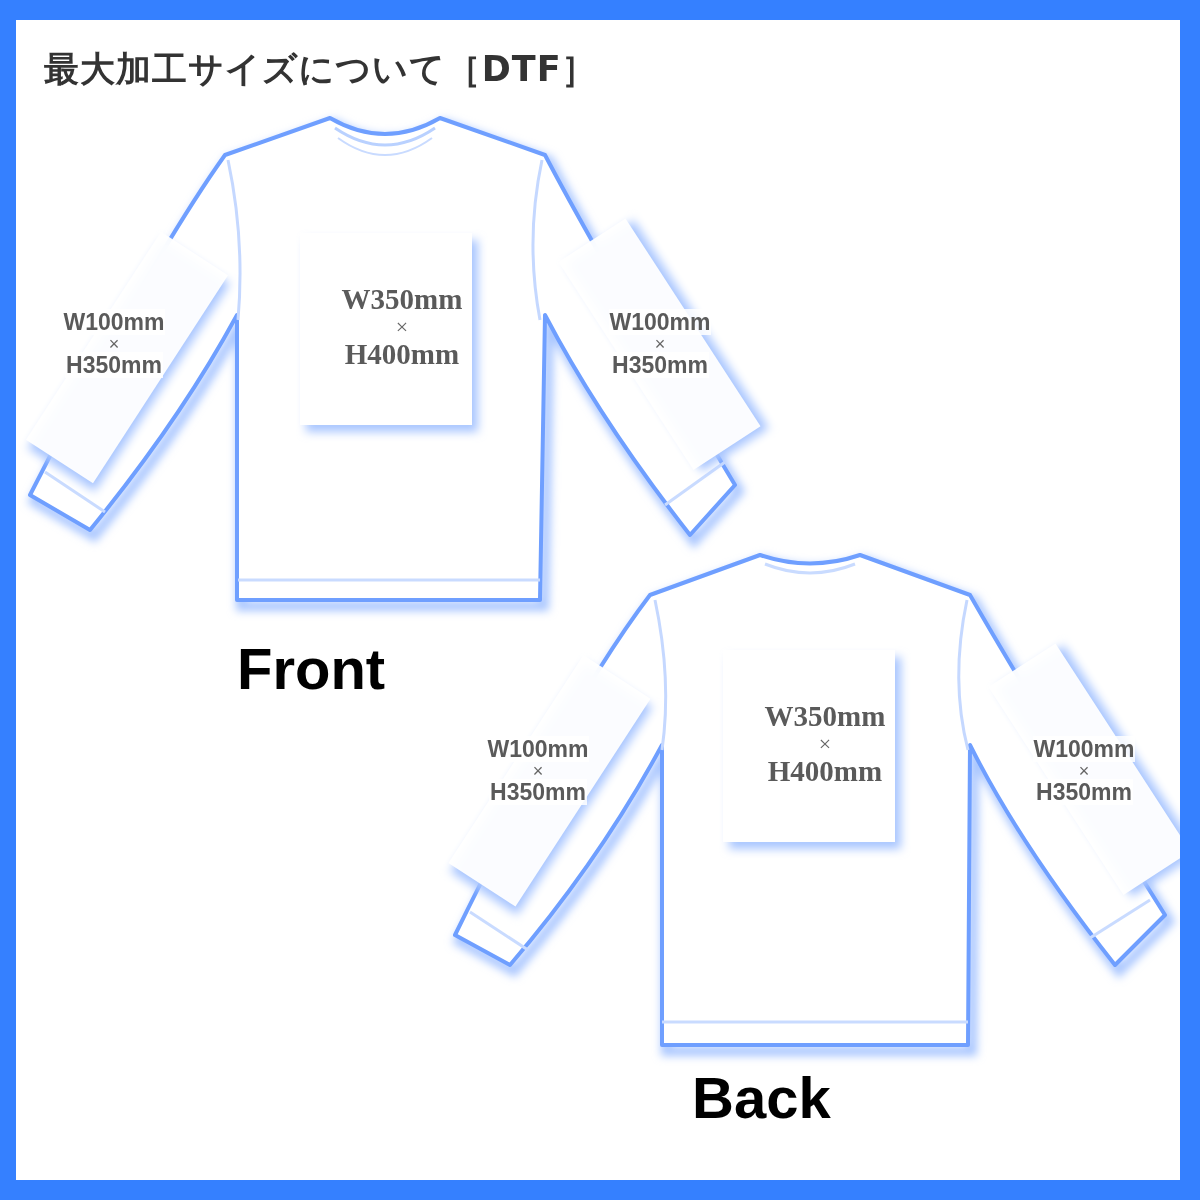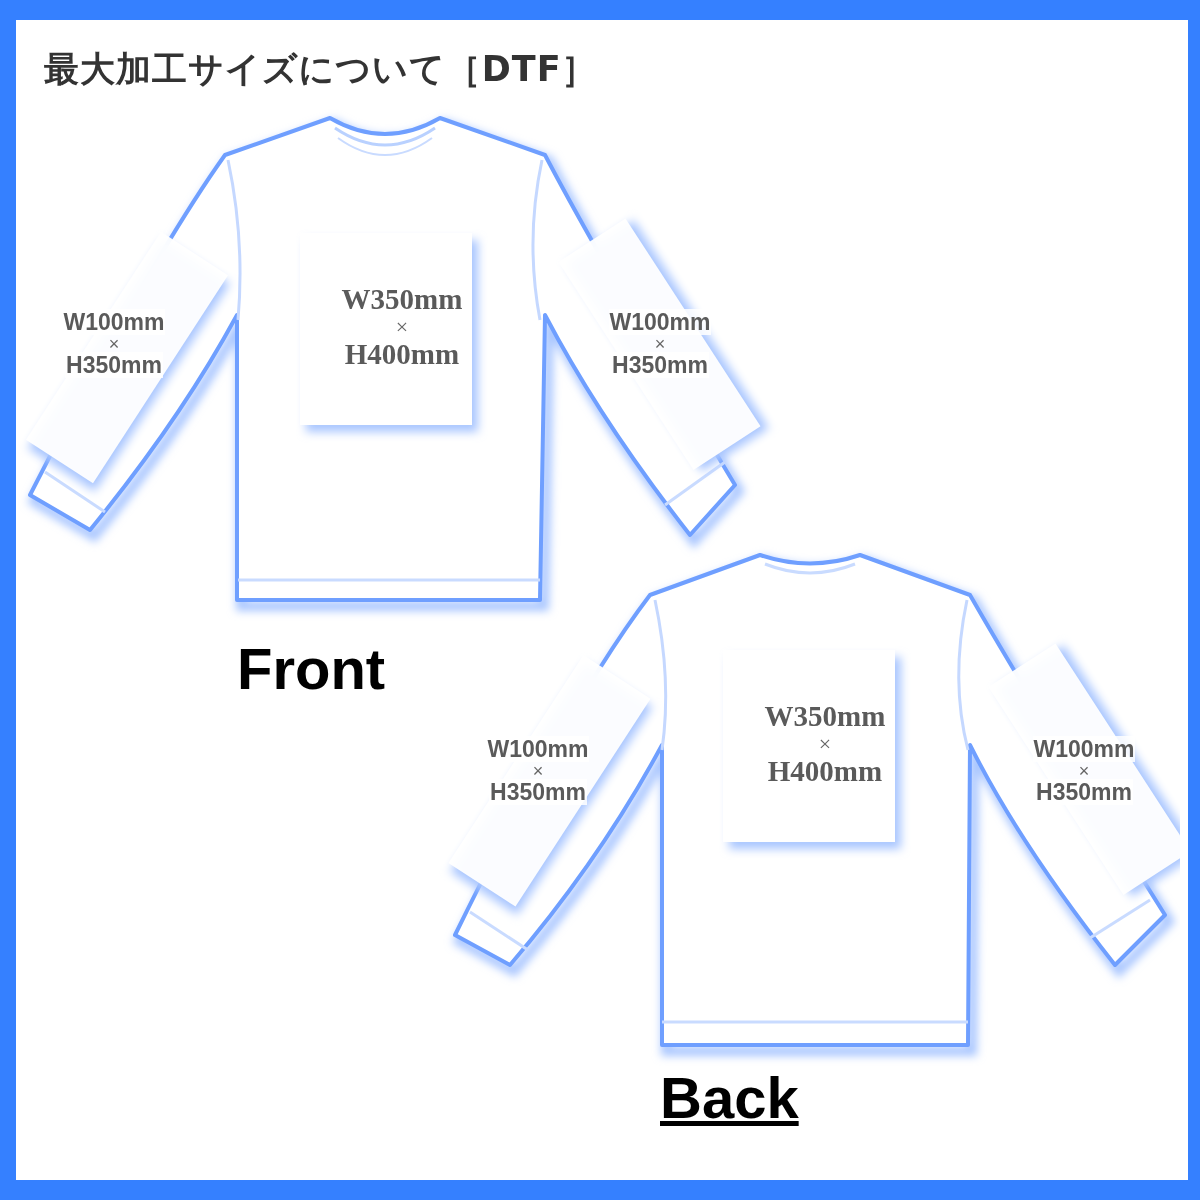--- a/index.html
+++ b/index.html
@@ -1,17 +1,17 @@
 <!DOCTYPE html>
 <html><head>
 <meta charset="utf-8">
 <style>
   html, body { margin: 0; padding: 0; }
   body { width: 1200px; height: 1200px; overflow: hidden; background: #3580ff; font-family: "DejaVu Sans", sans-serif; }
-  .frame { position: absolute; left: 16px; top: 20px; width: 1164px; height: 1160px; background: #ffffff; overflow: hidden; padding-left: 8px; }
+  .frame { position: absolute; left: 16px; top: 20px; width: 1164px; height: 1160px; background: #ffffff; overflow: hidden; }
   .title { position: absolute; left: 28px; top: 26px; font-size: 35px; font-weight: bold; color: #333333; letter-spacing: 1px; white-space: nowrap; }
   svg.art { position: absolute; left: 0; top: 0; }
   .lbl { position: absolute; text-align: center; color: #5a5a5a; font-family: "Liberation Sans", sans-serif; font-weight: bold; line-height: 1; }
   .lbl .x { display: block; font-weight: normal; color: #666; }
   .big { font-size: 29px; font-family: Liberation Serif, serif; }
   .big .x { font-size: 22px; line-height: 26px; }
   .small { font-size: 23px; text-align: center; }
   .small .x { font-size: 18px; line-height: 20px; }
   .lbl span.t { background: rgba(255,255,255,0.85); padding: 0 1px; }
   .view { position: absolute; font-family: "Liberation Sans", sans-serif; font-weight: bold; font-size: 58px; color: #000; }
@@ -108,15 +108,15 @@
   <div class="lbl small" style="left:452px; top:718px; width:140px;">
     <span class="t">W100mm</span>
     <span class="x">×</span>
     <span class="t">H350mm</span>
   </div>
   <div class="lbl small" style="left:998px; top:718px; width:140px;">
     <span class="t">W100mm</span>
     <span class="x">×</span>
     <span class="t">H350mm</span>
   </div>
-  <div class="view" style="left:644px; top:1044px;text-decoration:underline;">Back</div>
+  <div class="view" style="left:676px; top:1044px;">Back</div>
 
 </div>
 
 </body></html>

